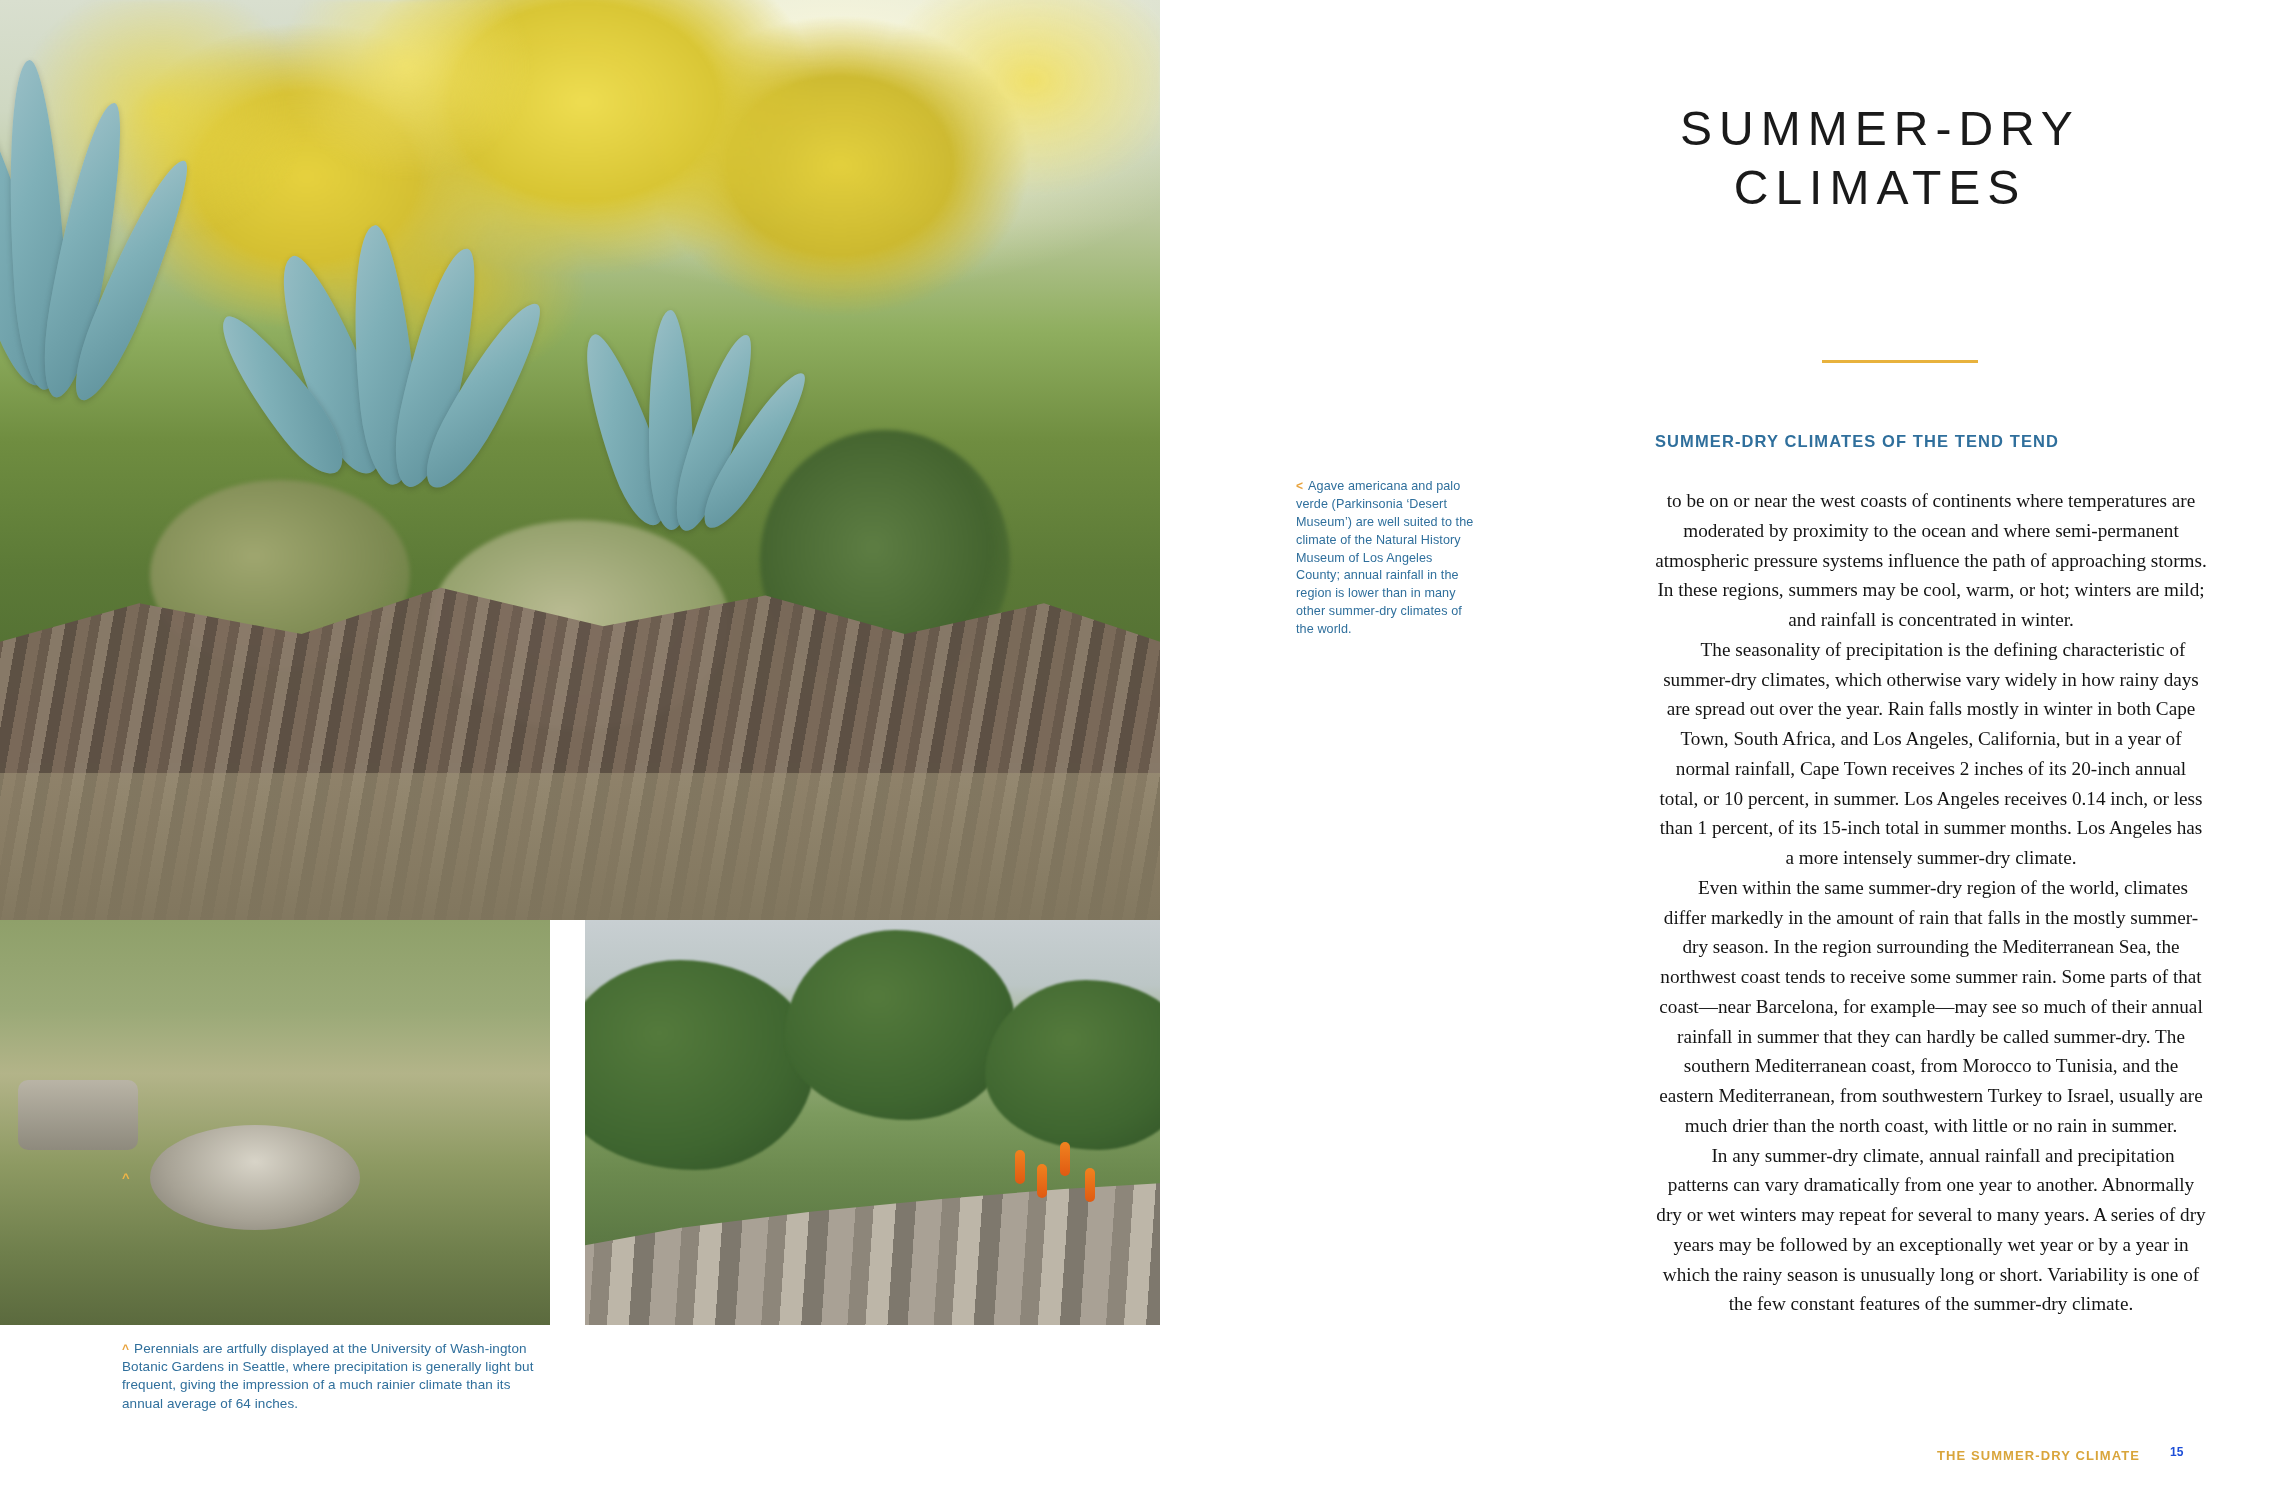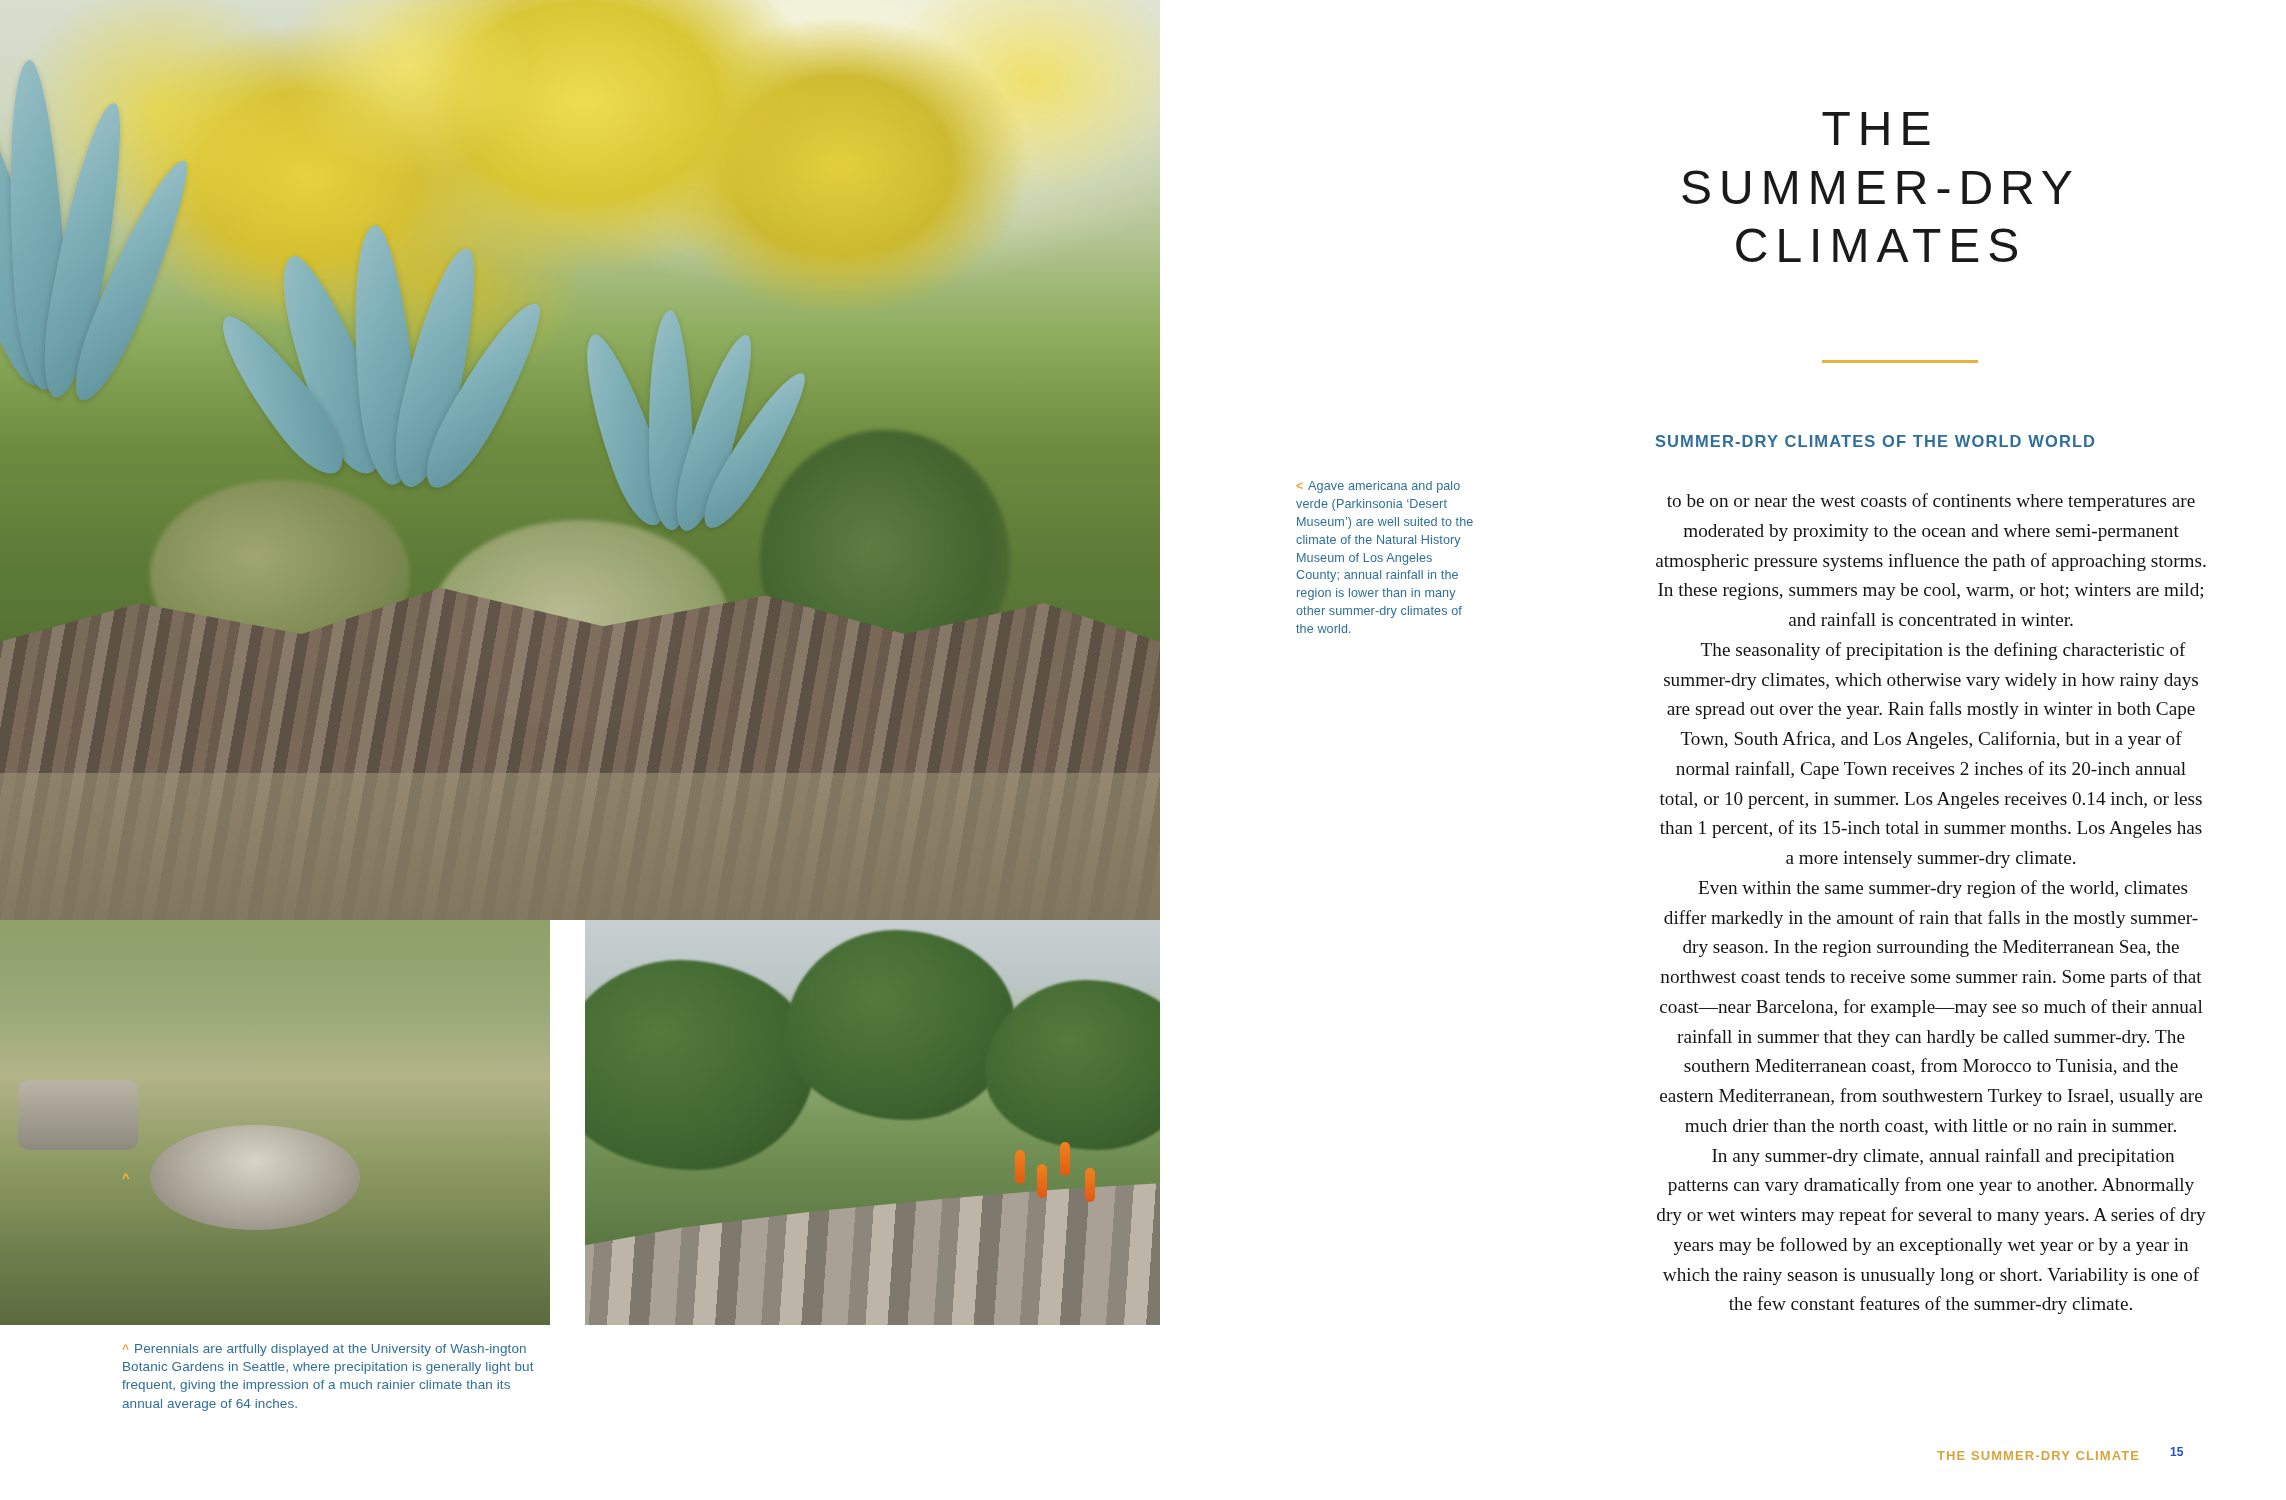--- a/index.html
+++ b/index.html
@@ -309,27 +309,26 @@
   <div class="caption cap-left-col">
     <span class="arrow">&lt;</span><span>Agave americana and palo verde (Parkinsonia ‘Desert Museum’) are well suited to the climate of the Natural History Museum of Los Angeles County; annual rainfall in the region is lower than in many other summer-dry climates of the world.</span>
   </div>
 
   <div class="caption cap-bl">
     <span class="arrow">^</span><span>Perennials are artfully displayed at the University of Wash-ington Botanic Gardens in Seattle, where precipitation is generally light but frequent, giving the impression of a much rainier climate than its annual average of 64 inches.</span>
   </div>
 
 
   <div class="title">
-    <div>THE</div>
     <div>SUMMER-DRY</div>
     <div>CLIMATES</div>
   </div>
   <div class="title-rule"></div>
 
-  <div class="deck">SUMMER-DRY CLIMATES OF THE WORLD WORLD</div>
+  <div class="deck">SUMMER-DRY CLIMATES OF THE TEND TEND</div>
 
   <div class="body">
     <span class="lead-spacer"></span>
     <p>to be on or near the west coasts of continents where temperatures are moderated by proximity to the ocean and where semi-permanent atmospheric pressure systems influence the path of approaching storms. In these regions, summers may be cool, warm, or hot; winters are mild; and rainfall is concentrated in winter.</p>
     <p>The seasonality of precipitation is the defining characteristic of summer-dry climates, which otherwise vary widely in how rainy days are spread out over the year. Rain falls mostly in winter in both Cape Town, South Africa, and Los Angeles, California, but in a year of normal rainfall, Cape Town receives 2 inches of its 20-inch annual total, or 10 percent, in summer. Los Angeles receives 0.14 inch, or less than 1 percent, of its 15-inch total in summer months. Los Angeles has a more intensely summer-dry climate.</p>
     <p>Even within the same summer-dry region of the world, climates differ markedly in the amount of rain that falls in the mostly summer-dry season. In the region surrounding the Mediterranean Sea, the northwest coast tends to receive some summer rain. Some parts of that coast—near Barcelona, for example—may see so much of their annual rainfall in summer that they can hardly be called summer-dry. The southern Mediterranean coast, from Morocco to Tunisia, and the eastern Mediterranean, from southwestern Turkey to Israel, usually are much drier than the north coast, with little or no rain in summer.</p>
     <p>In any summer-dry climate, annual rainfall and precipitation patterns can vary dramatically from one year to another. Abnormally dry or wet winters may repeat for several to many years. A series of dry years may be followed by an exceptionally wet year or by a year in which the rainy season is unusually long or short. Variability is one of the few constant features of the summer-dry climate.</p>
   </div>
 
   <div class="footer-title">THE SUMMER-DRY CLIMATE</div>

